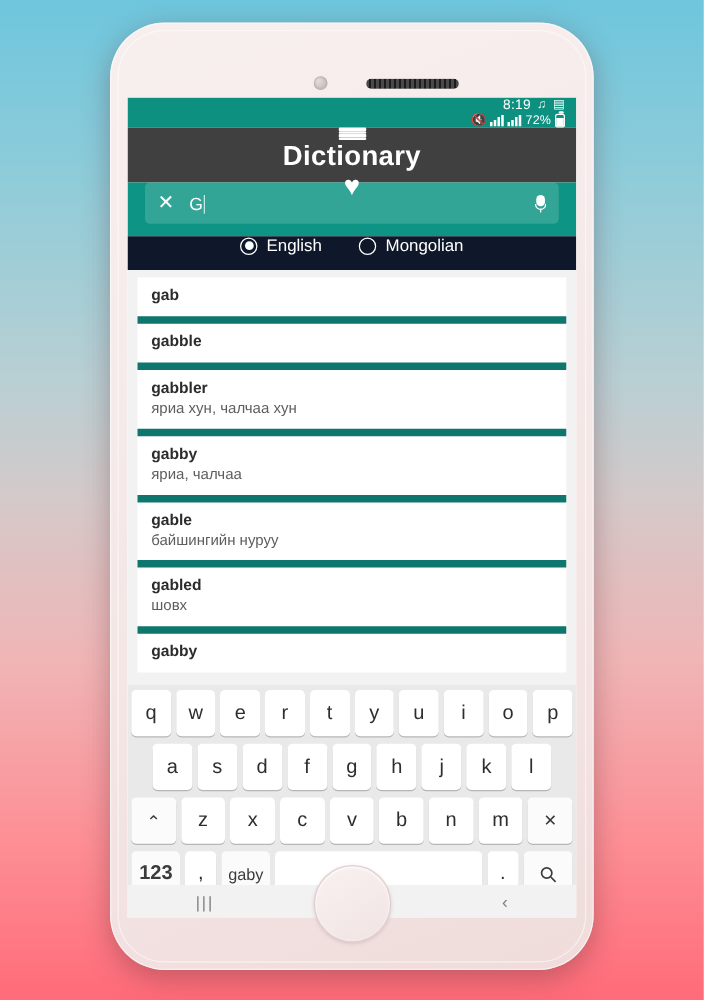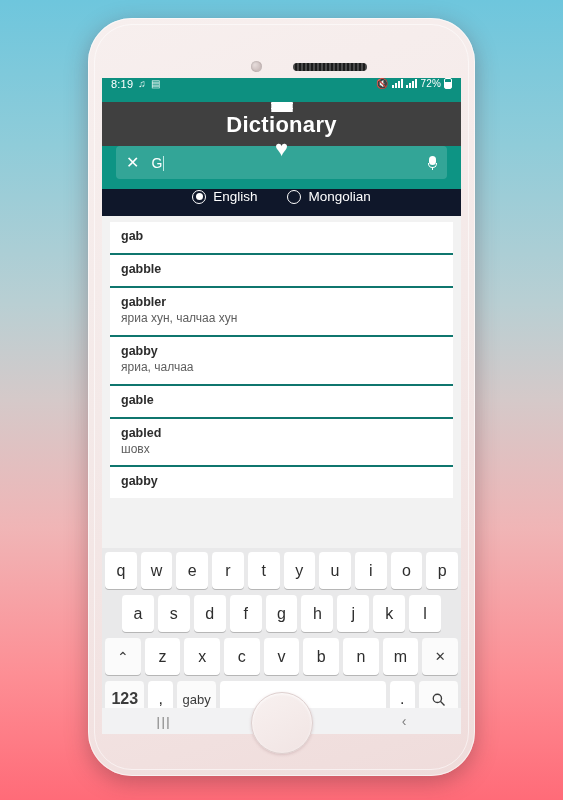--- a/index.html
+++ b/index.html
@@ -45,22 +45,22 @@
 
   
   .screen{
     position:absolute; left:14px; top:60px; width:359px; height:656px;
     background:#ffffff; overflow:hidden;
   }
 
   
   .statusbar{
     height:24px; background:#0d9080; color:#ffffff;
-    display:flex; align-items:flex-start; justify-content:space-between;
-    padding:0 9px; font-size:11px; letter-spacing:.2px;
+    display:flex; align-items:flex-end; justify-content:space-between;
+    padding:0 9px; font-size:11px; letter-spacing:.2px;flex-direction:column;
   }
   .sb-left{ display:flex; align-items:center; gap:5px; }
   .sb-right{ display:flex; align-items:center; gap:3px; font-size:10px; }
   .sb-ico{ font-size:10px; opacity:.95; line-height:1; }
   .sig{ display:inline-block; width:11px; height:9px;
     background:
       linear-gradient(to top,#fff 0 35%,transparent 35%) 0 0/2px 100% no-repeat,
       linear-gradient(to top,#fff 0 55%,transparent 55%) 3px 0/2px 100% no-repeat,
       linear-gradient(to top,#fff 0 78%,transparent 78%) 6px 0/2px 100% no-repeat,
       linear-gradient(to top,#fff 0 100%,transparent 100%) 9px 0/2px 100% no-repeat;
@@ -103,21 +103,21 @@
     gap:30px; padding-bottom:12px;
   }
   .radio{ display:flex; align-items:center; gap:7px; color:#fff; font-size:13.5px; }
   .dot{ width:14px; height:14px; border:1.8px solid #fff; border-radius:50%;
     display:flex; align-items:center; justify-content:center; }
   .dot.on:after{ content:""; width:7px; height:7px; background:#fff; border-radius:50%; }
 
   
   .results{ background:#f2f2f2; padding:6px 8px 0; height:calc(100% - 24px - 44px - 43px - 26px); }
   .card{ background:#fff; }
-  .entry{ padding:7px 11px 8px; border-bottom:2px solid #0f766e; }
+  .entry{ padding:7px 11px 8px; border-bottom:6px solid #0f766e; }
   .entry:last-child{ border-bottom:none; }
   .word{ font-size:12.5px; font-weight:bold; color:#2c2c2c; margin-bottom:2px; }
   .defs{ font-size:12px; color:#5e5e5e; line-height:1.32; }
 
   
   .keyboard{
     position:absolute; left:0; right:0; bottom:0; height:186px;
     background:#e9e9ea; padding:4px 3px 0;
     display:flex; flex-direction:column;
   }
@@ -215,20 +215,21 @@
         <div class="entry">
           <div class="word">gabbler</div>
           <div class="defs">яриа хун, чалчаа хун</div>
         </div>
         <div class="entry">
           <div class="word">gabby</div>
           <div class="defs">яриа, чалчаа</div>
         </div>
         <div class="entry">
           <div class="word">gable</div>
+          <div class="defs">байшингийн нуруу</div>
         </div>
         <div class="entry">
           <div class="word">gabled</div>
           <div class="defs">шовх</div>
         </div>
         <div class="entry">
           <div class="word">gabby</div>
           <div class="defs"></div>
         </div>
       </div>

